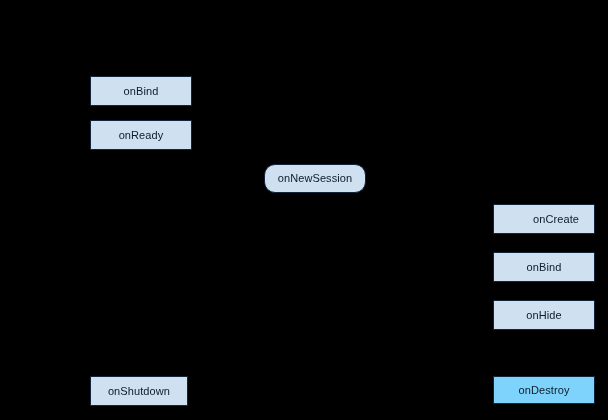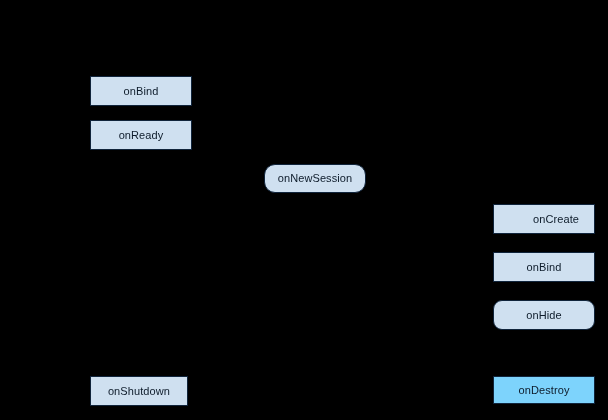--- a/index.html
+++ b/index.html
@@ -58,21 +58,21 @@
   </div>
 
   <div class="node" style="left: 493px; top: 204px; width: 102px; height: 30px; background: rgb(207, 224, 240); border-color: rgb(16, 36, 59); color: rgb(13, 27, 42); padding-left: 24px;">
     <span class="node-label">onCreate</span>
   </div>
 
   <div class="node" style="left: 493px; top: 252px; width: 102px; height: 30px; background: rgb(207, 224, 240); border-color: rgb(16, 36, 59); color: rgb(13, 27, 42);">
     <span class="node-label">onBind</span>
   </div>
 
-  <div class="node" style="left: 493px; top: 300px; width: 102px; height: 30px; background: rgb(207, 224, 240); border-color: rgb(16, 36, 59); color: rgb(13, 27, 42); border-radius: 9px;">
+  <div class="node" style="left: 493px; top: 300px; width: 102px; height: 30px; background: rgb(207, 224, 240); border-color: rgb(16, 36, 59); color: rgb(13, 27, 42);">
     <span class="node-label">onHide</span>
   </div>
 
   <div class="node" style="left: 90px; top: 376px; width: 98px; height: 30px; background: rgb(207, 224, 240); border-color: rgb(16, 36, 59); color: rgb(13, 27, 42);">
     <span class="node-label">onShutdown</span>
   </div>
 
   <div class="node" style="left: 493px; top: 376px; width: 102px; height: 28px; background: #7dd3fc; border-color: rgb(16, 36, 59); color: rgb(13, 27, 42);">
     <span class="node-label">onDestroy</span>
   </div>

